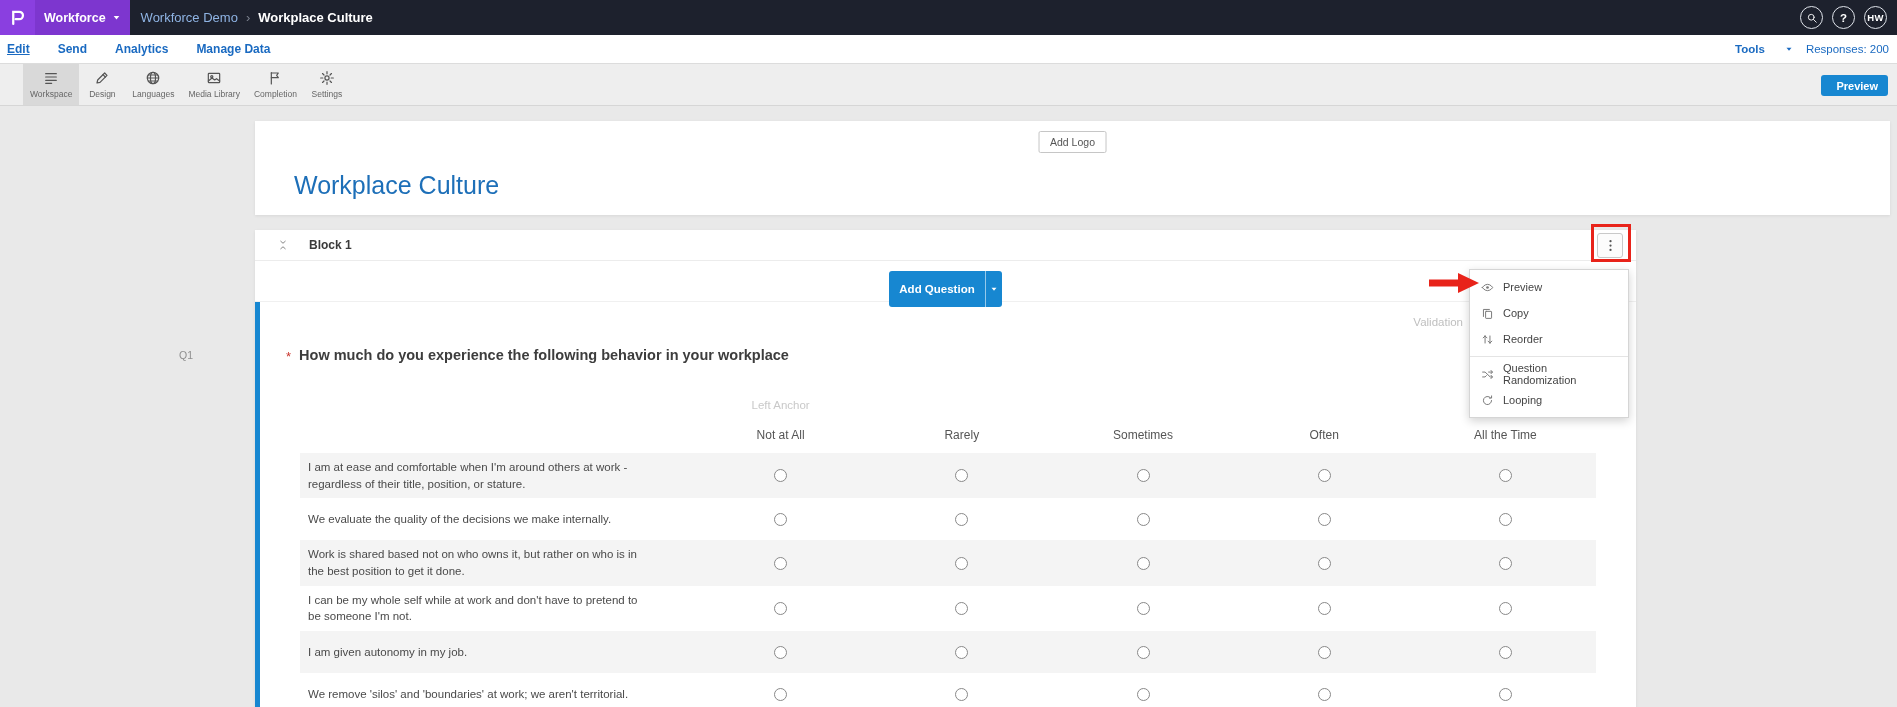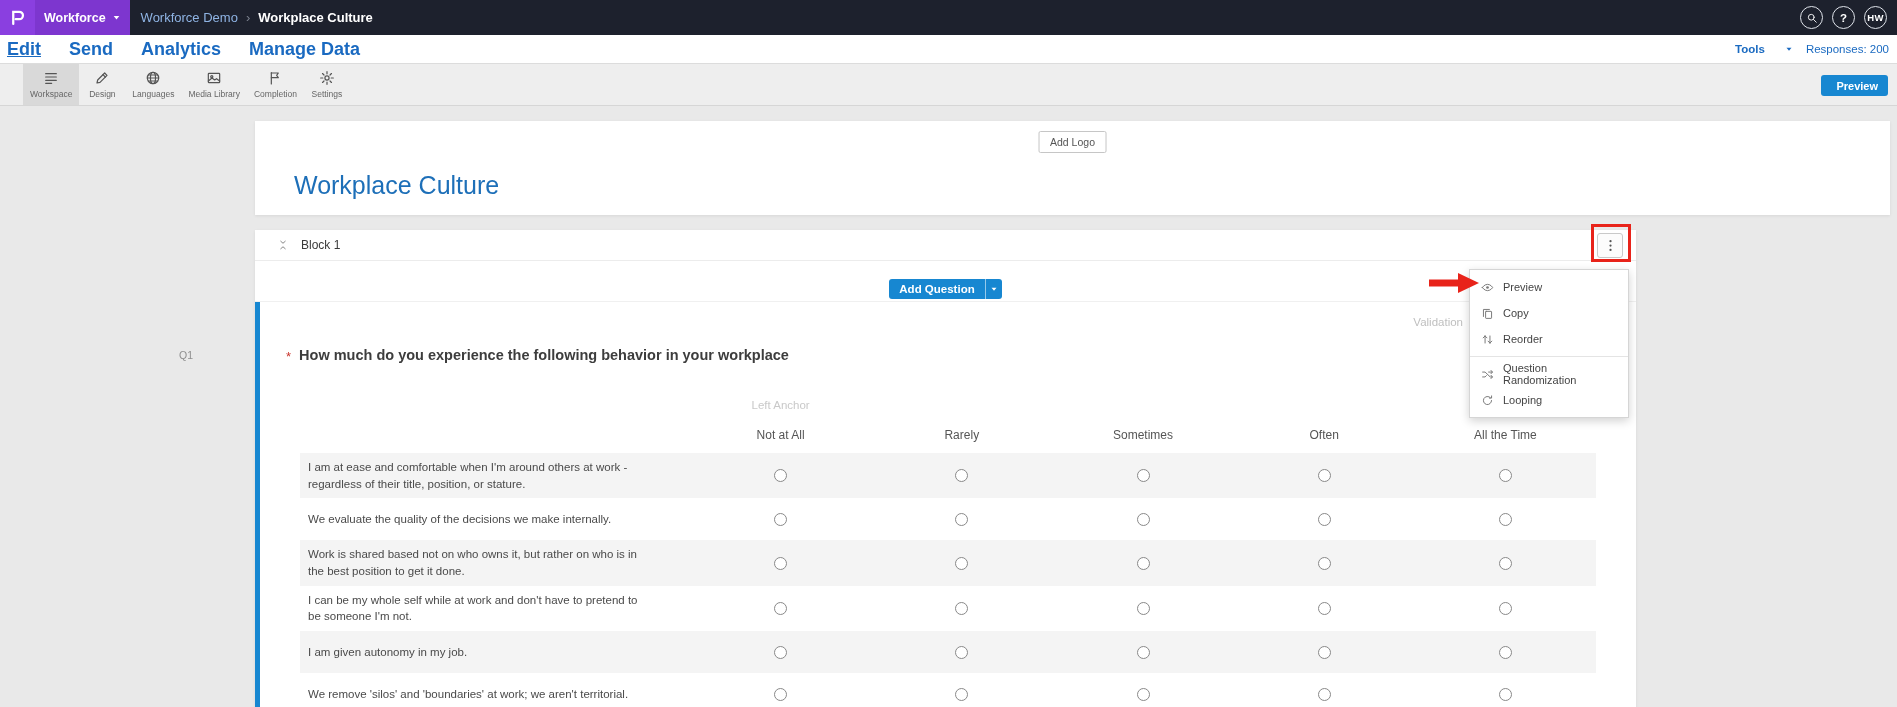--- a/index.html
+++ b/index.html
@@ -18,21 +18,21 @@
   .crumb-sep{color:#7c828e;}
   .crumb-cur{color:#fff;font-weight:700;}
   .top-right{margin-left:auto;display:flex;align-items:center;gap:9px;padding-right:10px;}
   .circle{width:23px;height:23px;border-radius:50%;border:1.5px solid #dfe3ea;background:transparent;color:#fff;display:flex;align-items:center;justify-content:center;font-size:11.5px;font-weight:700;}
   .circle .ci svg{width:12px;height:12px;display:block;}
   .avatar{font-size:9.5px;letter-spacing:.3px;}
 
   
   .tabbar{position:absolute;top:35px;left:0;right:0;height:29px;background:#fff;border-bottom:1px solid #dcdcdc;display:flex;align-items:center;z-index:59;}
   .tabs{display:flex;gap:28px;padding-left:7px;}
-  .tab{color:#1a6ac1;font-size:18px;font-weight:700;cursor:pointer;}
+  .tab{color:#1a6ac1;font-size:12px;font-weight:700;cursor:pointer;}
   .tab.active{text-decoration:underline;}
   .tab-right{margin-left:auto;display:flex;align-items:center;gap:13px;padding-right:8px;}
   .tools{background:none;border:none;color:#1a6ac1;font-size:11.5px;font-weight:700;display:flex;align-items:center;gap:20px;}
   .tools-caret svg{width:8px;height:8px;display:block;}
   .responses{color:#1a6ac1;font-size:11.5px;cursor:pointer;}
 
   
   .toolbar{position:absolute;top:64px;left:0;right:0;height:42px;background:#eee;border-bottom:1px solid #d6d6d6;display:flex;z-index:58;}
   .tb-items{display:flex;padding-left:23px;}
   .tb-item{display:flex;flex-direction:column;align-items:center;justify-content:center;gap:3px;padding:0 7px;min-width:46px;color:#555;cursor:pointer;}
@@ -44,25 +44,25 @@
   
   .header-card{position:absolute;left:255px;top:121px;width:1635px;height:94px;background:#fff;box-shadow:0 1px 3px rgba(0,0,0,.08);}
   .add-logo{position:absolute;left:50%;transform:translateX(-50%);top:10px;height:22px;padding:0 11px;background:#fff;border:1px solid #c6c6c6;border-radius:2px;font-size:10.5px;color:#555;}
   .survey-title{position:absolute;left:39px;top:50px;font-size:25px;color:#1d6fb8;font-weight:500;}
 
   
   .block-card{position:absolute;left:255px;top:230px;width:1381px;height:492px;background:#fff;box-shadow:0 1px 3px rgba(0,0,0,.08);}
   .block-header{height:31px;display:flex;align-items:center;border-bottom:1px solid #ececec;position:relative;}
   .collapse-btn{margin-left:18px;width:20px;height:20px;border:none;background:none;color:#777;display:flex;align-items:center;justify-content:center;}
   .collapse-btn svg{width:12px;height:12px;display:block;}
-  .block-name{margin-left:8px;font-size:12px;color:#3a3a3a;font-weight:400;cursor:pointer;}
+  .block-name{margin-left:16px;font-size:12px;color:#3a3a3a;font-weight:700;cursor:pointer;}
   .dots-btn{position:absolute;right:13px;top:3px;width:26px;height:25px;border:1px solid #c9c9c9;border-radius:3px;background:#fcfcfc;color:#555;display:flex;align-items:center;justify-content:center;}
   .dots-btn svg{width:15px;height:15px;display:block;}
   .addq-row{height:41px;display:flex;align-items:center;justify-content:center;border-bottom:1px solid #f0f0f0;}
-  .split-btn{display:flex;height:20px;margin-top:16px;}
+  .split-btn{display:flex;height:36px;margin-top:16px;}
   .split-main{background:#1787d1;color:#fff;border:none;border-radius:3px 0 0 3px;font-size:11.5px;font-weight:700;padding:0 10px;}
   .split-caret{background:#1787d1;border:none;border-left:1px solid rgba(255,255,255,.55);color:#fff;width:17px;border-radius:0 3px 3px 0;display:flex;align-items:center;justify-content:center;}
   .split-caret svg{width:8px;height:8px;display:block;}
 
   
   .question{position:relative;border-left:5px solid #1787d1;min-height:418px;}
   .validation{position:absolute;top:14px;right:173px;font-size:11.5px;color:#bfbfbf;}
   .q-number{position:absolute;left:179px;top:349px;font-size:10.5px;color:#8f8f8f;z-index:5;}
   .q-text-row{display:flex;padding:45px 0 0 26px;gap:8px;}
   .req{color:#c9342c;font-size:13px;margin-top:2px;}

